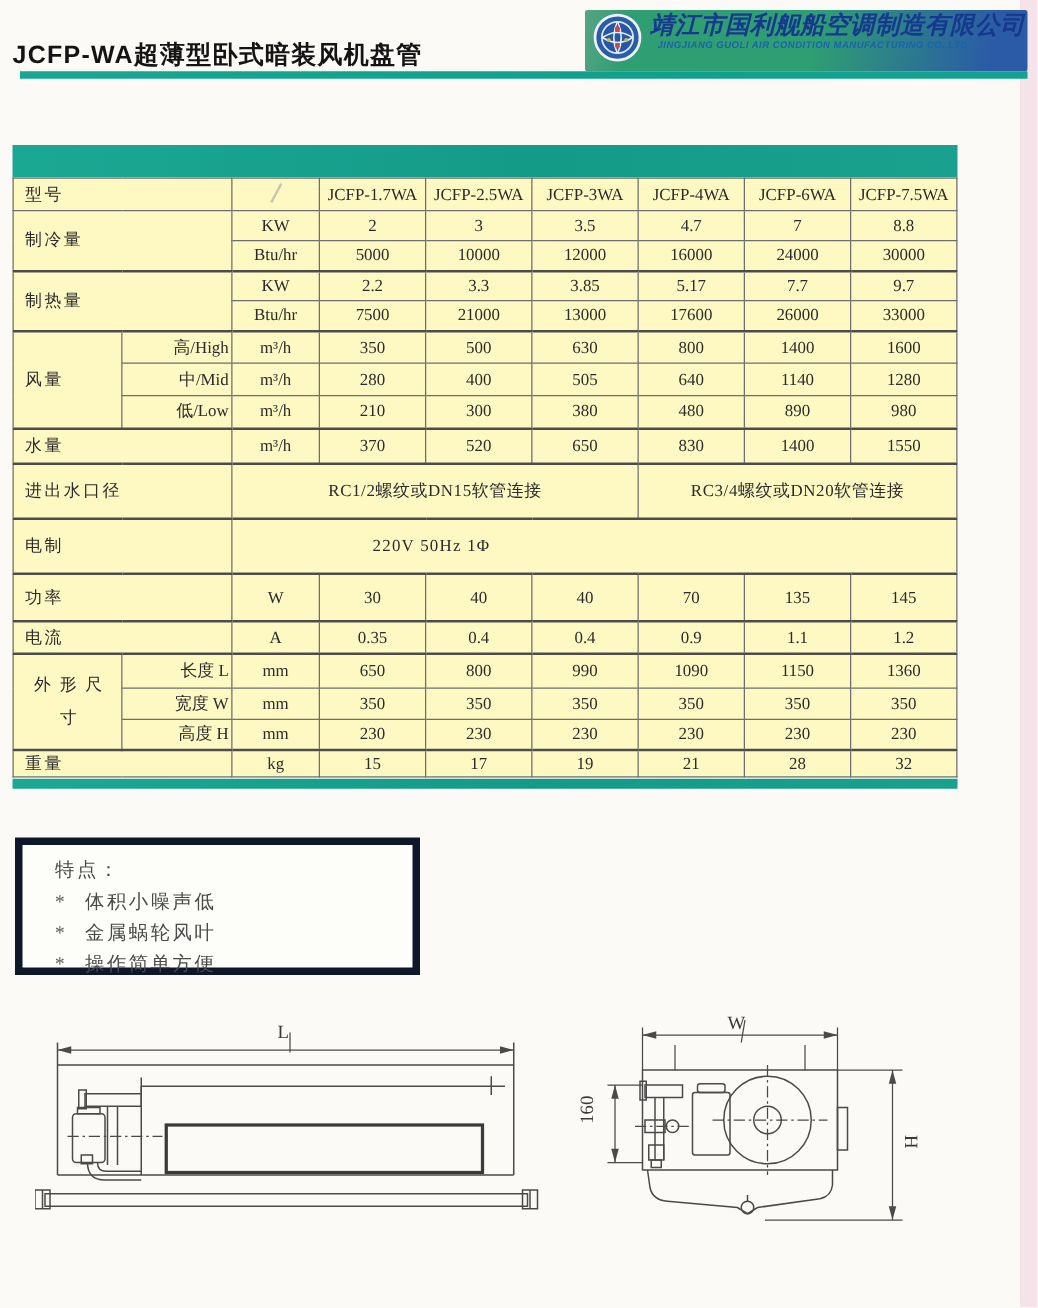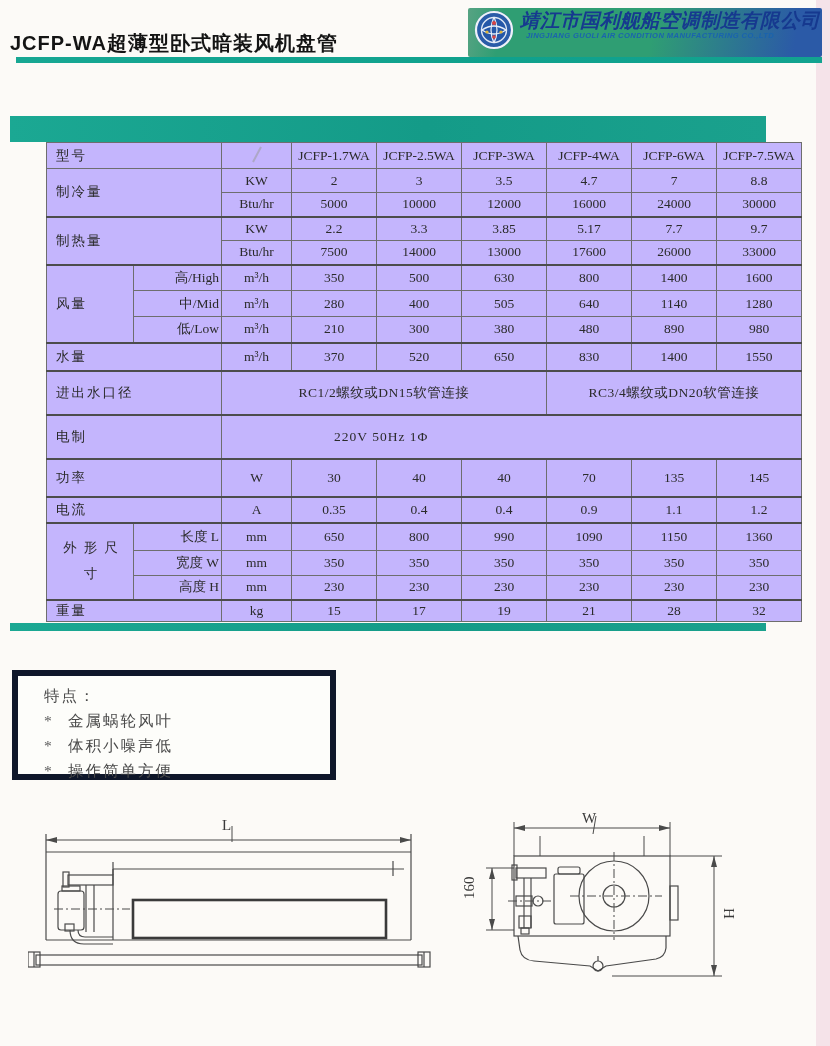--- a/index.html
+++ b/index.html
@@ -44,21 +44,21 @@
 
   
   .table-wrap { position:absolute; left:10px; top:116px; width:756px; }
   .teal-bar {
     height:26px; width:100%;
     background:linear-gradient(90deg,#1ba893,#149b88 55%,#1aa18d);
   }
   .teal-bar.bottom { height:8px; margin-top:1px; }
   table.spec {
     width:100%; border-collapse:collapse; table-layout:fixed;
-    font-size:13.5px; color:#2b2b2b; background:#c4b5fd;margin-left:36px;
+    font-size:13.5px; color:#2b2b2b; background:#fef9c3;
   }
   table.spec td, table.spec th {
     border:1px solid #6e6e6e; font-weight:normal;
     text-align:center; vertical-align:middle; padding:1px 2px;
     overflow:hidden; white-space:nowrap;
   }
   tr.sep td, tr.sep th { border-top:2px solid #4c4c4c; }
   table.spec .lbl { text-align:left; padding-left:9px; letter-spacing:2px; }
   table.spec .sub { text-align:right; letter-spacing:0; }
   table.spec .dims {
@@ -173,21 +173,21 @@
       <td>2.2</td>
       <td>3.3</td>
       <td>3.85</td>
       <td>5.17</td>
       <td>7.7</td>
       <td>9.7</td>
     </tr>
     <tr style="height:24px">
       <td>Btu/hr</td>
       <td>7500</td>
-      <td>14000</td>
+      <td>21000</td>
       <td>13000</td>
       <td>17600</td>
       <td>26000</td>
       <td>33000</td>
     </tr>
     <tr style="height:26px" class="sep">
       <th rowspan="3" class="lbl">风量</th>
       <td class="sub">高/High</td>
       <td>m³/h</td>
       <td>350</td>
@@ -298,24 +298,24 @@
       <td>32</td>
     </tr>
   </tbody>
     </table>
   <div class="teal-bar bottom"></div>
 </div>
 
 <div class="features">
   <div class="f-head">特点：</div>
   <div class="f-item">
-    <span class="bullet">*</span><span>金属蜗轮风叶</span>
+    <span class="bullet">*</span><span>体积小噪声低</span>
   </div>
   <div class="f-item">
-    <span class="bullet">*</span><span>体积小噪声低</span>
+    <span class="bullet">*</span><span>金属蜗轮风叶</span>
   </div>
   <div class="f-item">
     <span class="bullet">*</span><span>操作简单方便</span>
   </div>
 </div>
 
 <div class="drawing dwg-left">
   <svg width="410" height="195" viewBox="0 0 410 195">
 
     <line class="tdim" x1="18" y1="28" x2="383" y2="28"></line>

